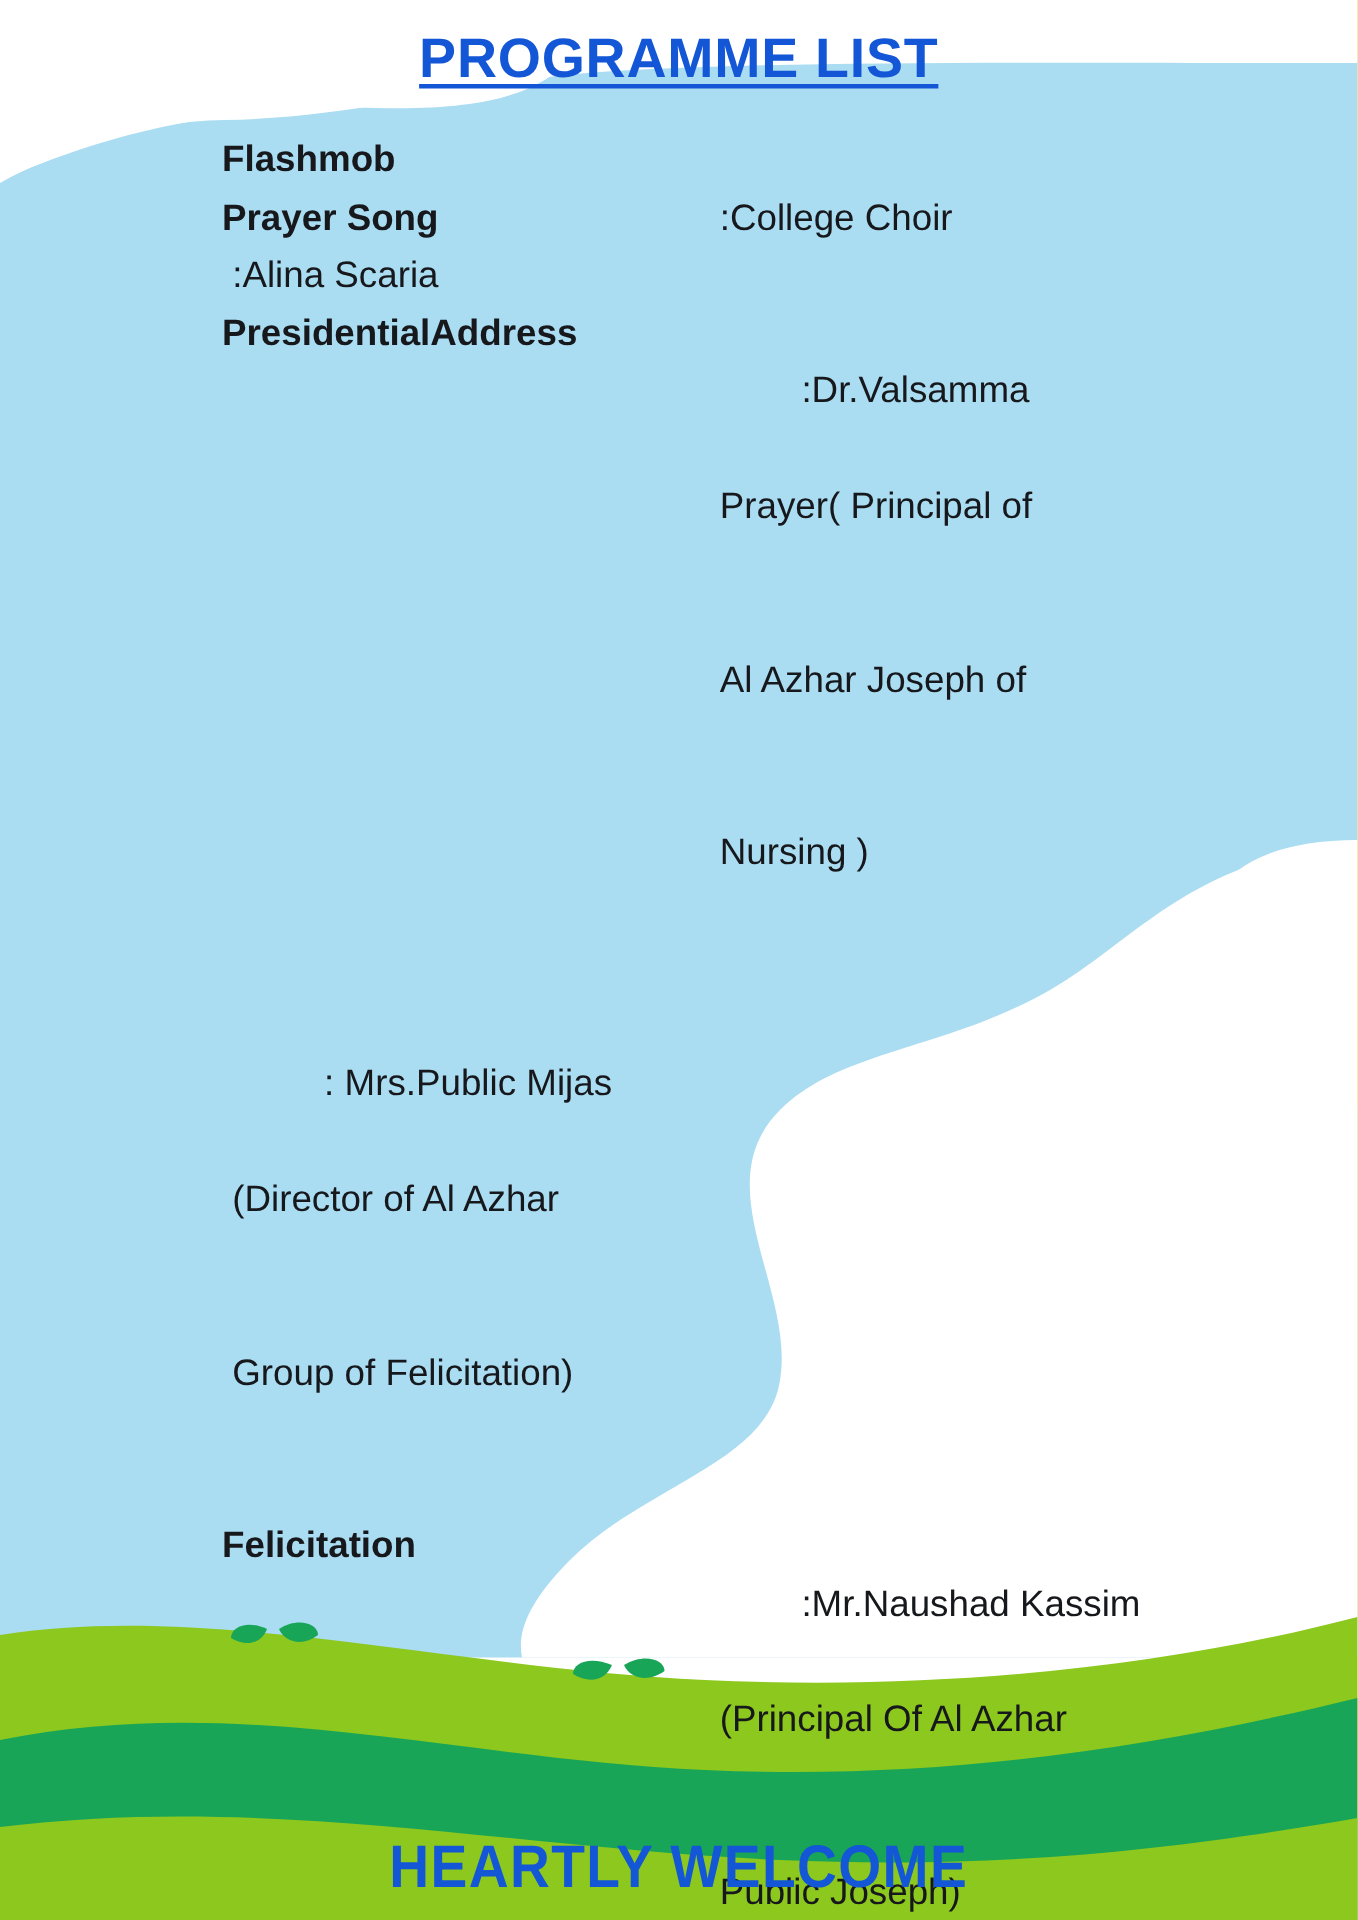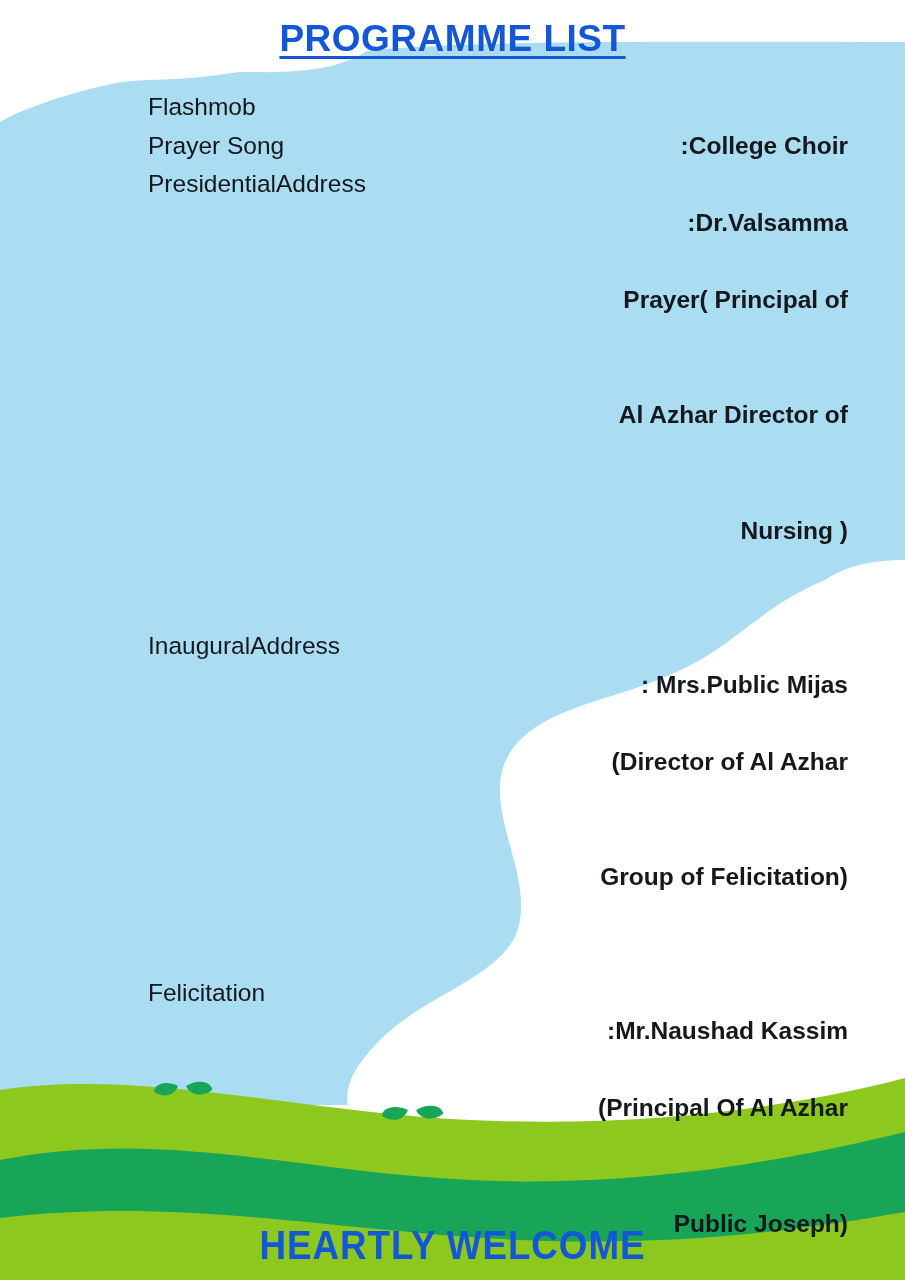--- a/index.html
+++ b/index.html
@@ -57,31 +57,30 @@
   }
   .row {
     display: flex;
     align-items: flex-start;
     line-height: 38.5px;
   }
   .row .label {
     width: 325px;
     flex: 0 0 325px;
     font-size: 24.5px;
-    font-weight: normal;
+    font-weight: bold;
     color: #16181c;
     white-space: pre;
   }
   .row .value {
     flex: 1 1 auto;
     font-size: 24.5px;
-    font-weight: bold;
+    font-weight: normal;
     color: #16181c;
     white-space: pre-wrap;
-    text-align: right;
   }
   .row .value .cont {
     display: block;
   }
 
   
   .footer {
     position: absolute;
     bottom: 12px;
     left: 0;
@@ -153,34 +152,34 @@
       <div class="label">Flashmob</div>
       <div class="value"></div>
     </div>
 
     <div class="row">
       <div class="label">Prayer Song</div>
       <div class="value"> :College Choir</div>
     </div>
 
     <div class="row">
+      <div class="value"> :Alina Scaria</div>
     </div>
 
     <div class="row">
       <div class="label">PresidentialAddress</div>
       <div class="value">
         <span> :Dr.Valsamma</span>
         <span class="cont"> Prayer( Principal of</span>
-        <span class="cont"> Al Azhar Director of</span>
+        <span class="cont"> Al Azhar Joseph of</span>
         <span class="cont"> Nursing )</span>
       </div>
     </div>
 
     <div class="row">
-      <div class="label">InauguralAddress</div>
       <div class="value">
         <span>  : Mrs.Public Mijas</span>
         <span class="cont"> (Director of Al Azhar</span>
         <span class="cont"> Group of Felicitation)</span>
       </div>
     </div>
 
     <div class="row">
       <div class="label">Felicitation</div>
       <div class="value">

